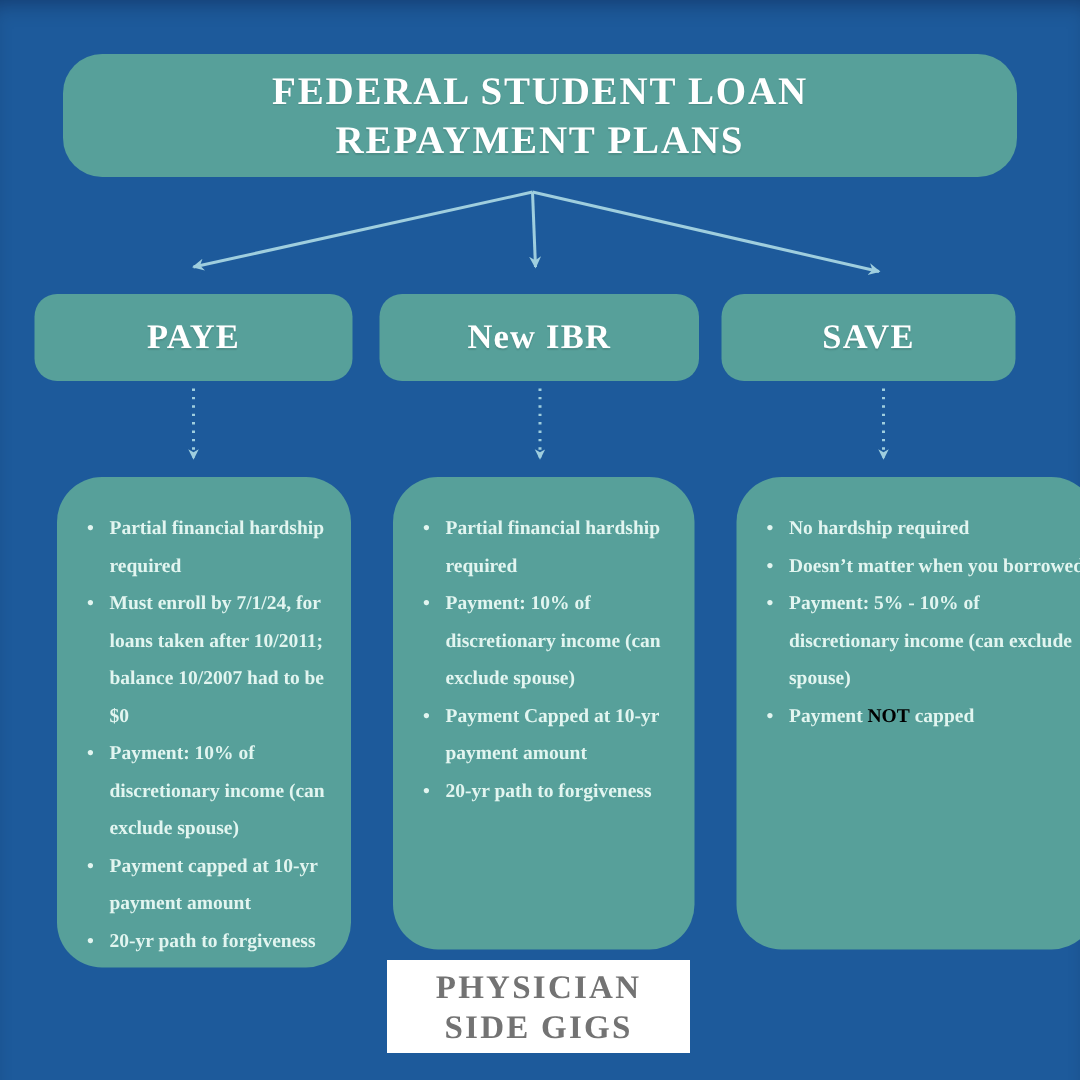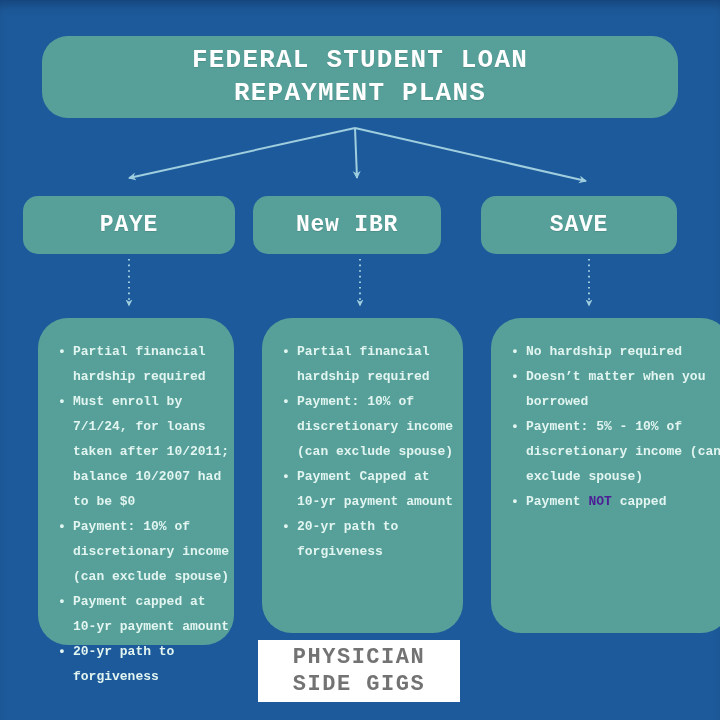--- a/index.html
+++ b/index.html
@@ -6,21 +6,21 @@
     margin: 0;
     padding: 0;
     background: #10335c;
   }
   .canvas {
     position: relative;
     width: 720px;
     height: 720px;
     background: #1d5a9b;
     overflow: hidden;
-    font-family: Liberation Mono, monospace;
+    font-family: Liberation Serif, serif;
     box-shadow: inset 0 10px 14px -8px rgba(0,0,25,0.35);
   }
   .title-box {
     position: absolute;
     left: 42px;
     top: 36px;
     width: 636px;
     height: 82px;
     background: #57a09a;
     border-radius: 26px;
@@ -55,21 +55,21 @@
     justify-content: center;
   }
   .plan-header .plan-name {
     color: #ffffff;
     font-size: 23px;
     font-weight: 700;
     letter-spacing: 0.8px;
     text-shadow: 0 1px 1px rgba(0,0,0,0.12);
   }
   #header-paye  { left: 23px;  width: 212px; }
-  #header-ibr   { left: 253px; width: 188px; }
+  #header-ibr   { left: 253px; width: 213px; }
   #header-save  { left: 481px; width: 196px; }
 
   .plan-box {
     position: absolute;
     top: 318px;
     background: #57a09a;
     border-radius: 30px;
     box-sizing: border-box;
     padding: 21px 4px 10px 20px;
   }
@@ -92,21 +92,21 @@
   }
   ul.bullets li::before {
     content: "\2022";
     position: absolute;
     left: 0;
     top: 0;
     color: #e2f5f0;
   }
   ul.bullets li strong {
     font-weight: 900;
-    color: #4c1d95;
+    color: #000000;
   }
   .logo-box {
     position: absolute;
     left: 258px;
     top: 640px;
     width: 202px;
     height: 62px;
     background: #ffffff;
     display: flex;
     flex-direction: column;

